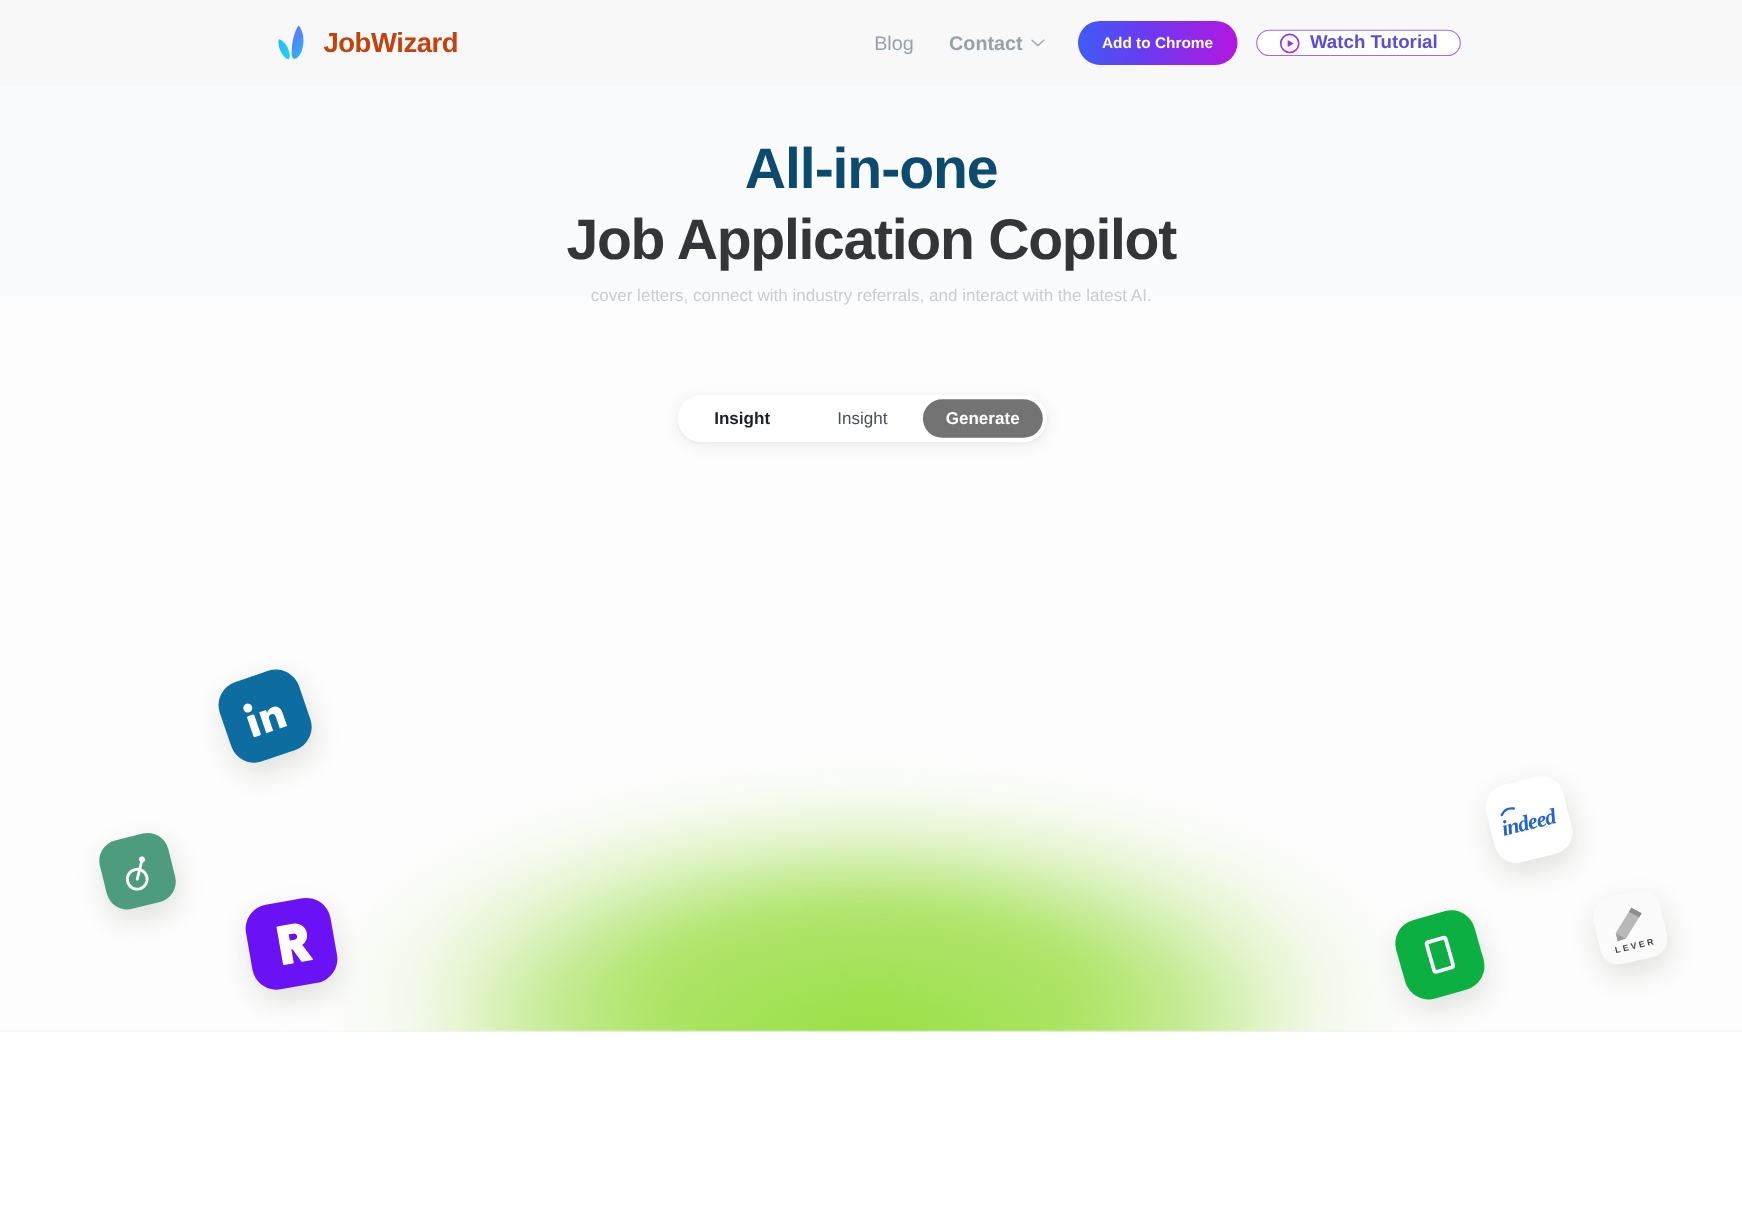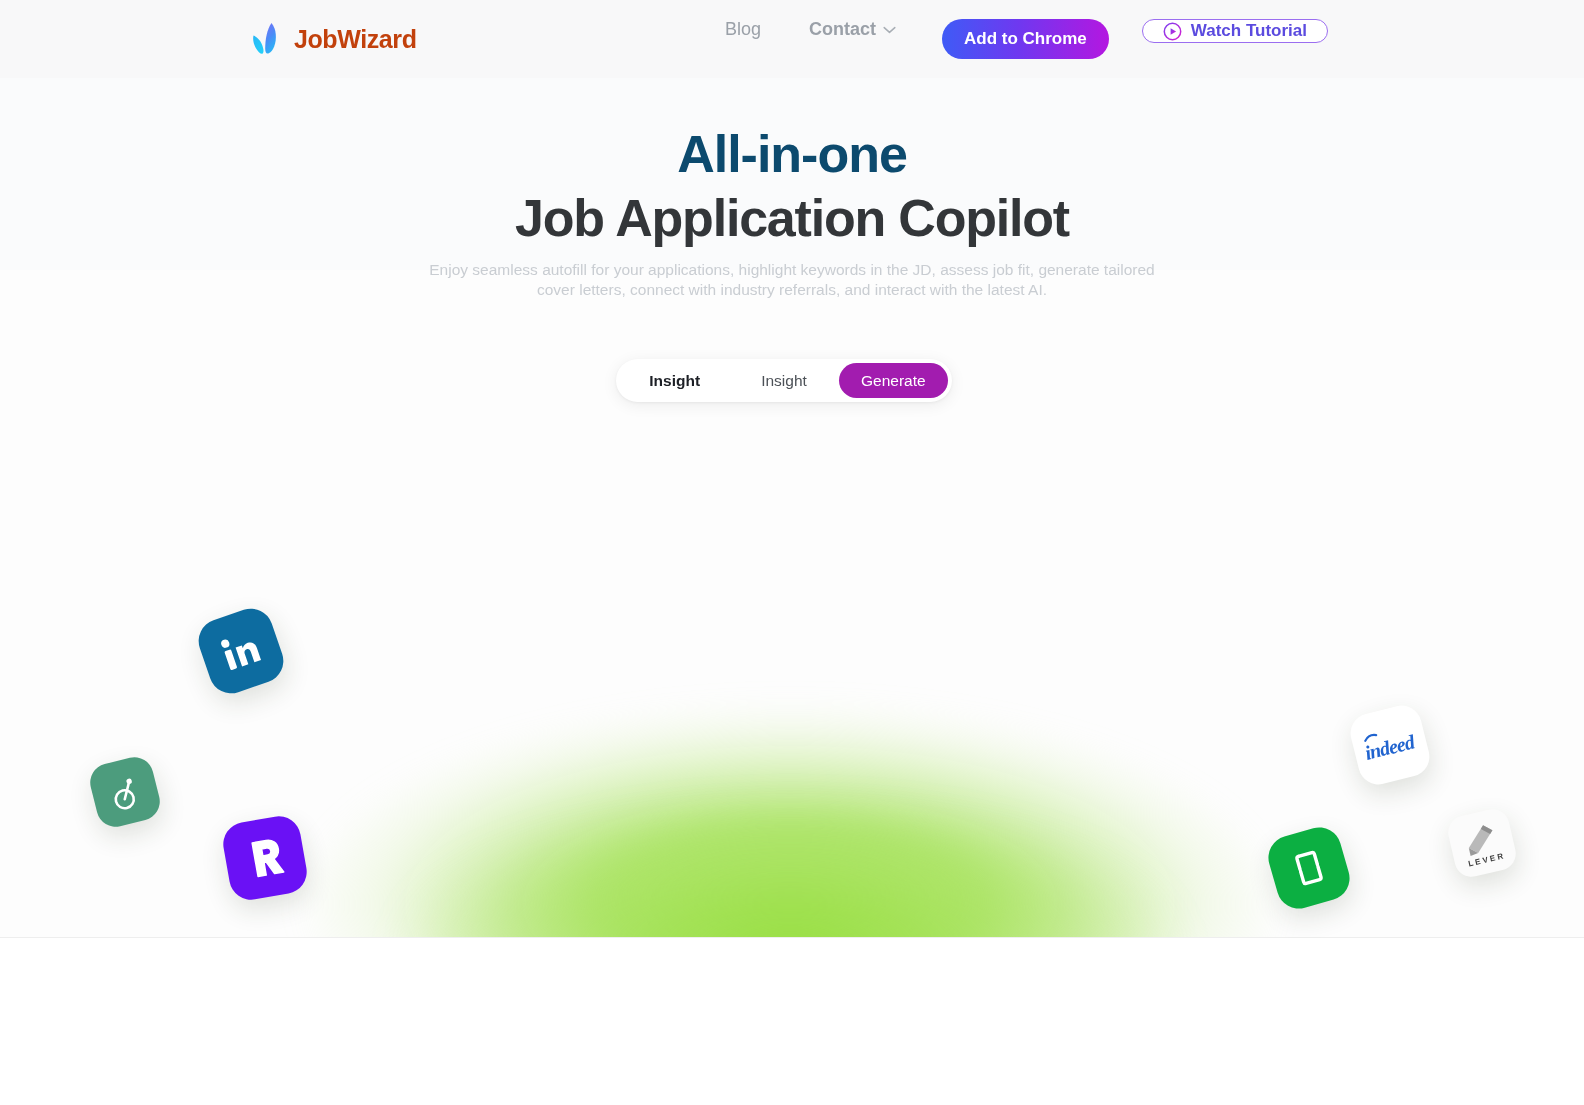--- a/index.html
+++ b/index.html
@@ -67,37 +67,37 @@
     display:flex; align-items:center; gap:11px;
   }
   .brand-mark { width:34px; height:38px; display:block; }
   .brand-name {
     font-size:25px; font-weight:bold; color:#c2410c;
     letter-spacing:-0.4px;
   }
 
   .nav {
     position:absolute; right:256px; top:19px;
-    display:flex; align-items:flex-start; gap:16px;
+    display:flex; align-items:center; gap:0px;
   }
   .nav-link {
     font-size:18px; color:#9aa0a8; padding:0 16px; cursor:pointer;
     white-space:nowrap;
   }
   .nav-link.contact { display:flex; align-items:center; gap:7px; padding-right:14px;font-weight:bold; }
   .chev {
     width:13px; height:8px; display:block;
   }
   .btn-chrome {
     margin-left:16px;
     height:40px; padding:0 22px;
     display:flex; align-items:center; justify-content:center;
     border-radius:22px;
     background:linear-gradient(90deg,#3f5bf6 0%,#6f38f0 46%,#b417e0 100%);
-    color:#ffffff; font-size:17px; font-weight:bold;
+    color:#ffffff; font-size:14px; font-weight:bold;
     cursor:pointer; white-space:nowrap;
   }
   .btn-tutorial {
     margin-left:17px;
     height:24px; padding:0 20px;
     display:flex; align-items:center; gap:9px; justify-content:center;
     border-radius:22px;
     background:#ffffff;
     border:1.5px solid #9b6ef0;
     color:#5b4bdf; font-size:17px; font-weight:bold;
@@ -128,21 +128,21 @@
     background:#ffffff; border-radius:22px;
     box-shadow:0 3px 16px rgba(0,0,0,0.07), 0 1px 3px rgba(0,0,0,0.05);
     display:flex; align-items:center; padding:4px;
   }
   .tab {
     flex:1; height:35px; display:flex; align-items:center; justify-content:center;
     border-radius:18px; font-size:15.5px; cursor:pointer;
   }
   .tab.t0 { color:#1d2026; font-weight:bold; }
   .tab.t1 { color:#4c5157; }
-  .tab.active { background:#a21caf; color:#ffffff; font-weight:normal; }
+  .tab.active { background:#737373; color:#ffffff; font-weight:bold; }
 
   
   .tile {
     position:absolute; border-radius:22px;
     display:flex; align-items:center; justify-content:center;
     box-shadow:0 10px 26px rgba(40,60,30,0.14);
     z-index:12;
   }
   .tile svg { display:block; }
 
@@ -271,21 +271,20 @@
         </div>
       </div>
     </div>
 
     <div class="headline">
       <div class="h-line1">All-in-one</div>
       <div class="h-line2">Job Application Copilot</div>
     </div>
 
     <div class="subtitle">
-      <div>Enjoy seamless autofill for your applications, highlight keywords in the JD, assess job fit, generate tailored</div>
       <div>cover letters, connect with industry referrals, and interact with the latest AI.</div>
     </div>
 
     <div class="tabs">
       <div class="tab t0">Insight</div>
       <div class="tab t1">Insight</div>
       <div class="tab active">Generate</div>
     </div>
 
     <div class="hero-divider"></div>

